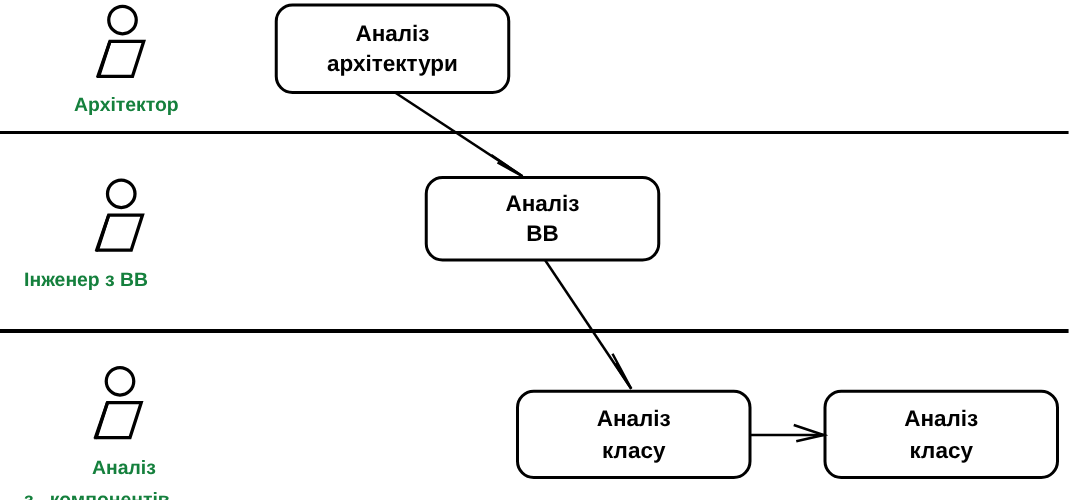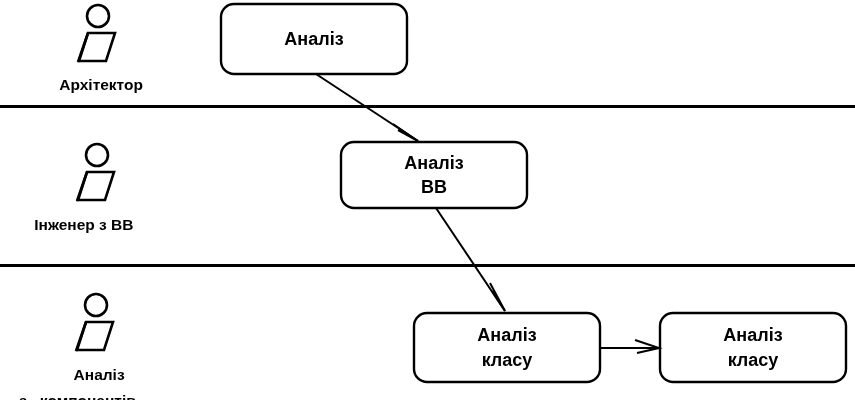--- a/index.html
+++ b/index.html
@@ -67,21 +67,21 @@
     font-size: 18px;
     line-height: 1.35;
     color: #000000;
     pointer-events: none;
     white-space: pre;
   }
   .lane-label {
     position: absolute;
     font-weight: bold;
     font-size: 15.5px;
-    color: #000000;
+    color: #15803d;
     white-space: pre;
   }
   .lane-label-centered {
     text-align: center;
   }
   .lane-label-left {
     text-align: left;
   }
 </style>
 </head>
@@ -134,33 +134,34 @@
       <line class="flow-line" x1="600" y1="348" x2="659" y2="348"></line>
       <path class="flow-head" d="M 635 340 L 659 348 L 637 353"></path>
     </g>
 
   </svg>
 
   <div class="lane-label lane-label-centered" style="left:10px; top:58px; width:165px;">
     <span>Архітектор</span>
   </div>
 
-  <div class="lane-label lane-label-left" style="left:17px; top:198px; width:210px;">
+  <div class="lane-label lane-label-left" style="left:2px; top:198px; width:210px;">
     <span>Інженер з ВВ</span>
   </div>
 
   <div class="lane-label lane-label-centered" style="left:8px; top:348px; width:165px;">
     <span>Аналіз</span>
   </div>
   <div class="lane-label lane-label-left" style="left:2px; top:374px; width:230px;">
     <span>з   компонентів</span>
   </div>
 
   <div class="box-label" style="left:221px; top:4px; width:186px; height:70px;">
     <span>Аналіз</span>
+    <span>архітектури</span>
   </div>
 
   <div class="box-label" style="left:341px; top:142px; width:186px; height:66px;">
     <span>Аналіз</span>
     <span>ВВ</span>
   </div>
 
   <div class="box-label" style="left:414px; top:313px; width:186px; height:69px;">
     <span>Аналіз</span>
     <span>класу</span>

